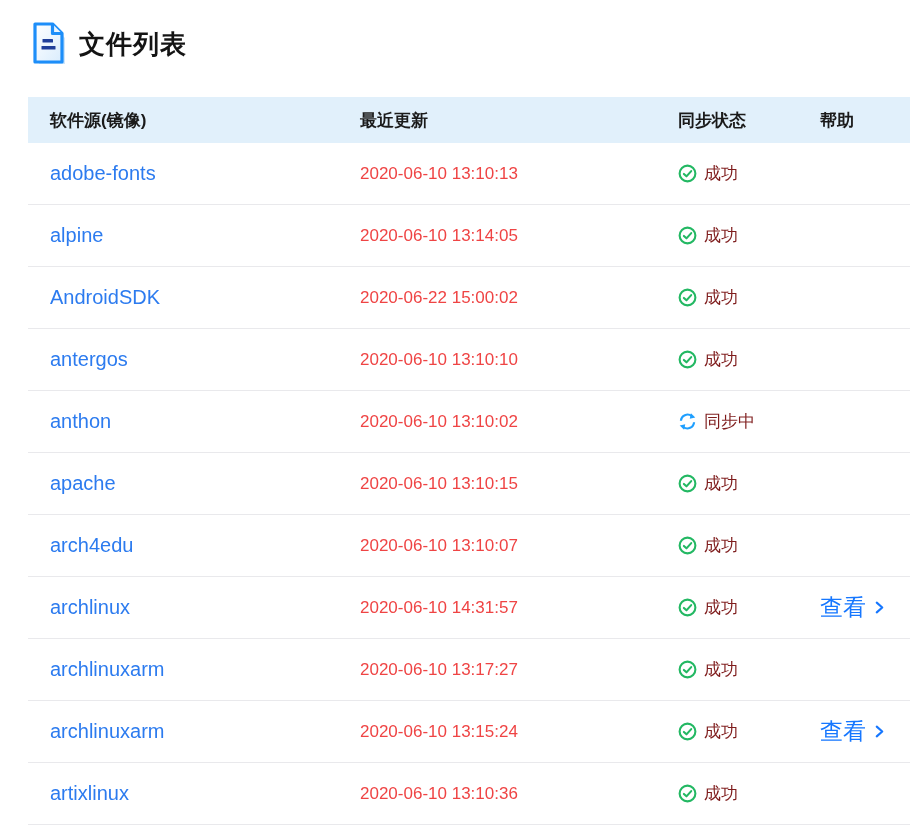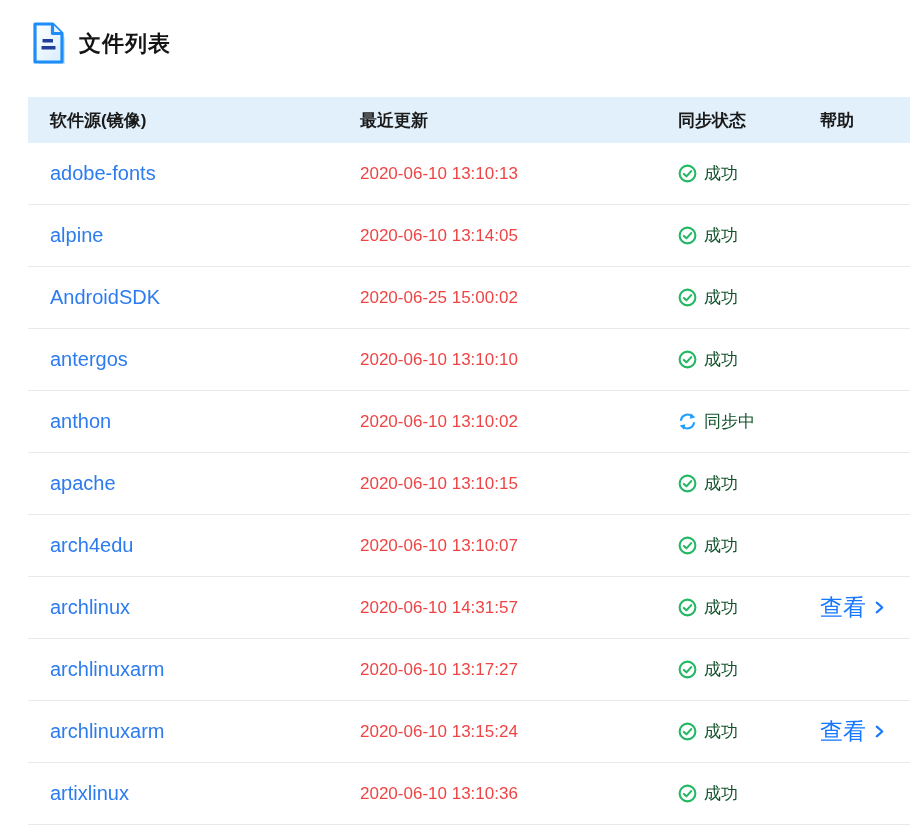--- a/index.html
+++ b/index.html
@@ -21,21 +21,21 @@
     left: 30px;
     top: 20px;
     height: 48px;
     display: flex;
     align-items: center;
     gap: 9px;
   }
   .doc-icon { display: inline-flex; width: 40px; height: 48px; }
   .page-title {
     margin: 0;
-    font-size: 22px;
+    font-size: 26px;
     font-weight: 700;
     color: #141414;
     letter-spacing: 1px;
   }
   
   .table {
     position: absolute;
     left: 28px;
     top: 97px;
     width: 882px;
@@ -64,21 +64,21 @@
   .mirror-link {
     color: #2c7bef;
     text-decoration: none;
     font-size: 20px;
   }
   .date-cell { color: #ef4444; }
   .status-cell {
     display: flex;
     align-items: center;
     gap: 7px;
-    color: #14532d;
+    color: #7f1d1d;
   }
   .s-icon { display: inline-flex; width: 19px; height: 19px; }
   .help-cell { }
   .view-link {
     display: inline-flex;
     align-items: center;
     gap: 7px;
     color: #1677ff;
     text-decoration: none;
     font-size: 23px;
@@ -154,21 +154,21 @@
     </div>
     <div class="td help-cell">
       
     </div>
   </div>
 
   <div class="tr">
     <div class="td name-cell">
       <a href="#" class="mirror-link">AndroidSDK</a>
     </div>
-    <div class="td date-cell">2020-06-25 15:00:02</div>
+    <div class="td date-cell">2020-06-22 15:00:02</div>
     <div class="td status-cell">
       <span class="s-icon success">
         <svg width="19" height="19" viewBox="0 0 20 20">
           <circle cx="10" cy="10" r="8.3" fill="none" stroke="#23b863" stroke-width="2.2"></circle>
           <path d="M6.2 10.4 L8.9 13 L13.9 7.5" fill="none" stroke="#23b863" stroke-width="2.2" stroke-linecap="round" stroke-linejoin="round"></path>
         </svg>
       </span>
 
       <span class="status-label">成功</span>
     </div>

